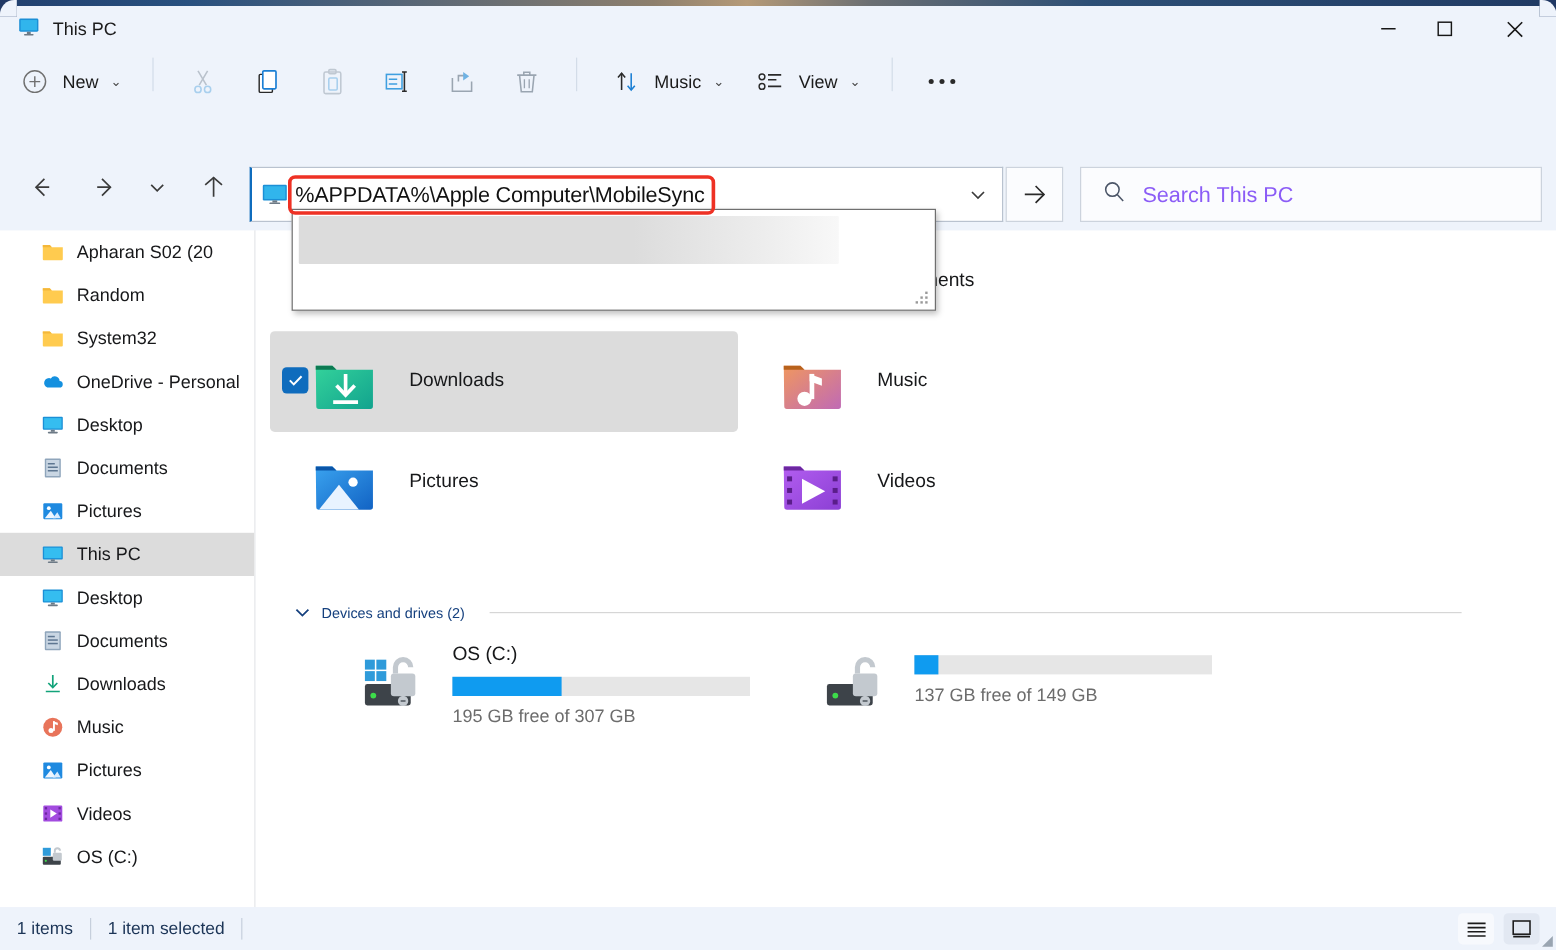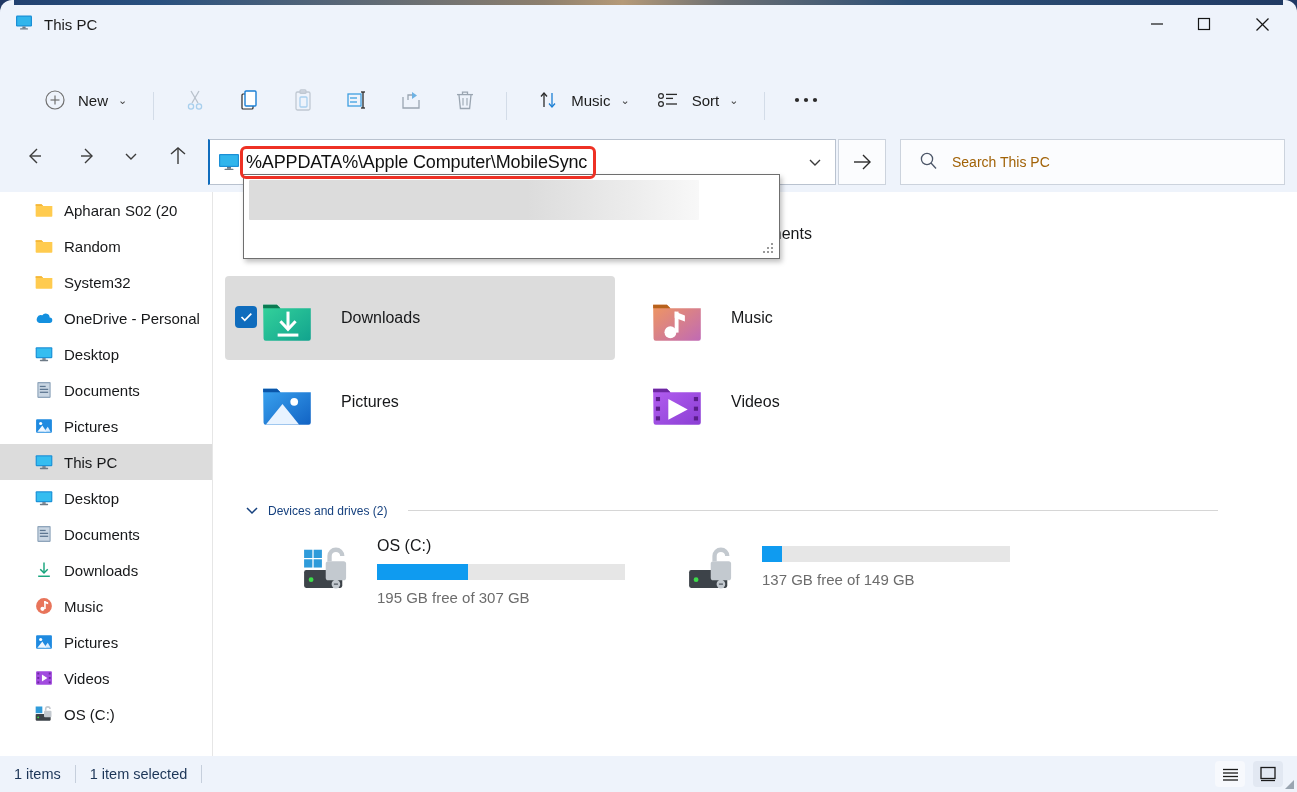--- a/index.html
+++ b/index.html
@@ -49,21 +49,21 @@
   .topstrip {
     position:absolute; left:0; top:0; width:1297px; height:5px;
     background: linear-gradient(90deg,#22406e 0%,#28507f 12%,#8d7f6d 42%,#b59a78 48%,#6a6e72 56%,#2d4f76 70%,#203a63 100%);
     z-index:2;
   }
 
   
   .toolbar {
     position: absolute; left: 0; top: 48px; width: 1297px; height: 72px;
     background: #eef3fb;
-    display: flex; align-items: flex-end; padding-left: 28px; gap: 0px;
+    display: flex; align-items: flex-start; padding-left: 2px; gap: 0px;
   }
   .tb-btn {
     height: 40px; display: flex; align-items: center; gap: 8px;
     padding: 0 12px; border-radius: 5px; color: #1b1b1b; font-size: 15px;
   }
   .tb-icon { width: 30px; height: 30px; display: flex; align-items: center; justify-content: center; }
   .tb-sep { width: 1px; height: 28px; background: #d3dce8; margin: 0 14px; }
   .chev { font-size: 11px; color: #444; margin-left: 2px; }
   .tb-dim { opacity: .55; }
 
@@ -99,21 +99,21 @@
     position: absolute; left: 838px; top: 139px; width: 48px; height: 46px;
     border: 1px solid #ccd3dd; background: #fbfcfe;
     display: flex; align-items: center; justify-content: center;
     color: #2a2a2a; font-size: 19px;
   }
   .searchbox {
     position: absolute; left: 900px; top: 139px; width: 385px; height: 46px;
     background: #fbfcfe; border: 1px solid #ccd3dd;
     display: flex; align-items: center; padding-left: 18px; gap: 14px;
   }
-  .search-ph { font-size: 14px; color: #a16207; }
+  .search-ph { font-size: 18px; color: #8b5cf6; }
 
   
   .annot {
     position: absolute; left: 240px; top: 146px; width: 356px; height: 33px;
     border: 3px solid #ee3124; border-radius: 6px; pointer-events: none; z-index: 40;
   }
 
   
   .ac-popup {
     position: absolute; left: 243px; top: 174px; width: 537px; height: 85px;
@@ -347,21 +347,21 @@
     <div class="tb-btn">
       <span class="tb-icon">
         <svg width="26" height="22" viewBox="0 0 26 22">
           <circle cx="5" cy="7" r="2.4" fill="none" stroke="#2a2a2a" stroke-width="1.2"></circle>
           <circle cx="5" cy="15" r="2.4" fill="none" stroke="#2a2a2a" stroke-width="1.2"></circle>
           <line x1="10" y1="5.4" x2="21" y2="5.4" stroke="#2a2a2a" stroke-width="1.3"></line>
           <line x1="10" y1="9.4" x2="17" y2="9.4" stroke="#2a2a2a" stroke-width="1.3"></line>
           <line x1="10" y1="15" x2="21" y2="15" stroke="#2a2a2a" stroke-width="1.3"></line>
         </svg>
       </span>
-      <span>Sort</span>
+      <span>View</span>
       <span class="chev">⌄</span>
     </div>
 
     <div class="tb-sep"></div>
 
     <div class="tb-btn">
       <span class="tb-icon">
         <svg width="26" height="8" viewBox="0 0 26 8">
           <circle cx="4" cy="4" r="2.1" fill="#2a2a2a"></circle>
           <circle cx="13" cy="4" r="2.1" fill="#2a2a2a"></circle>

